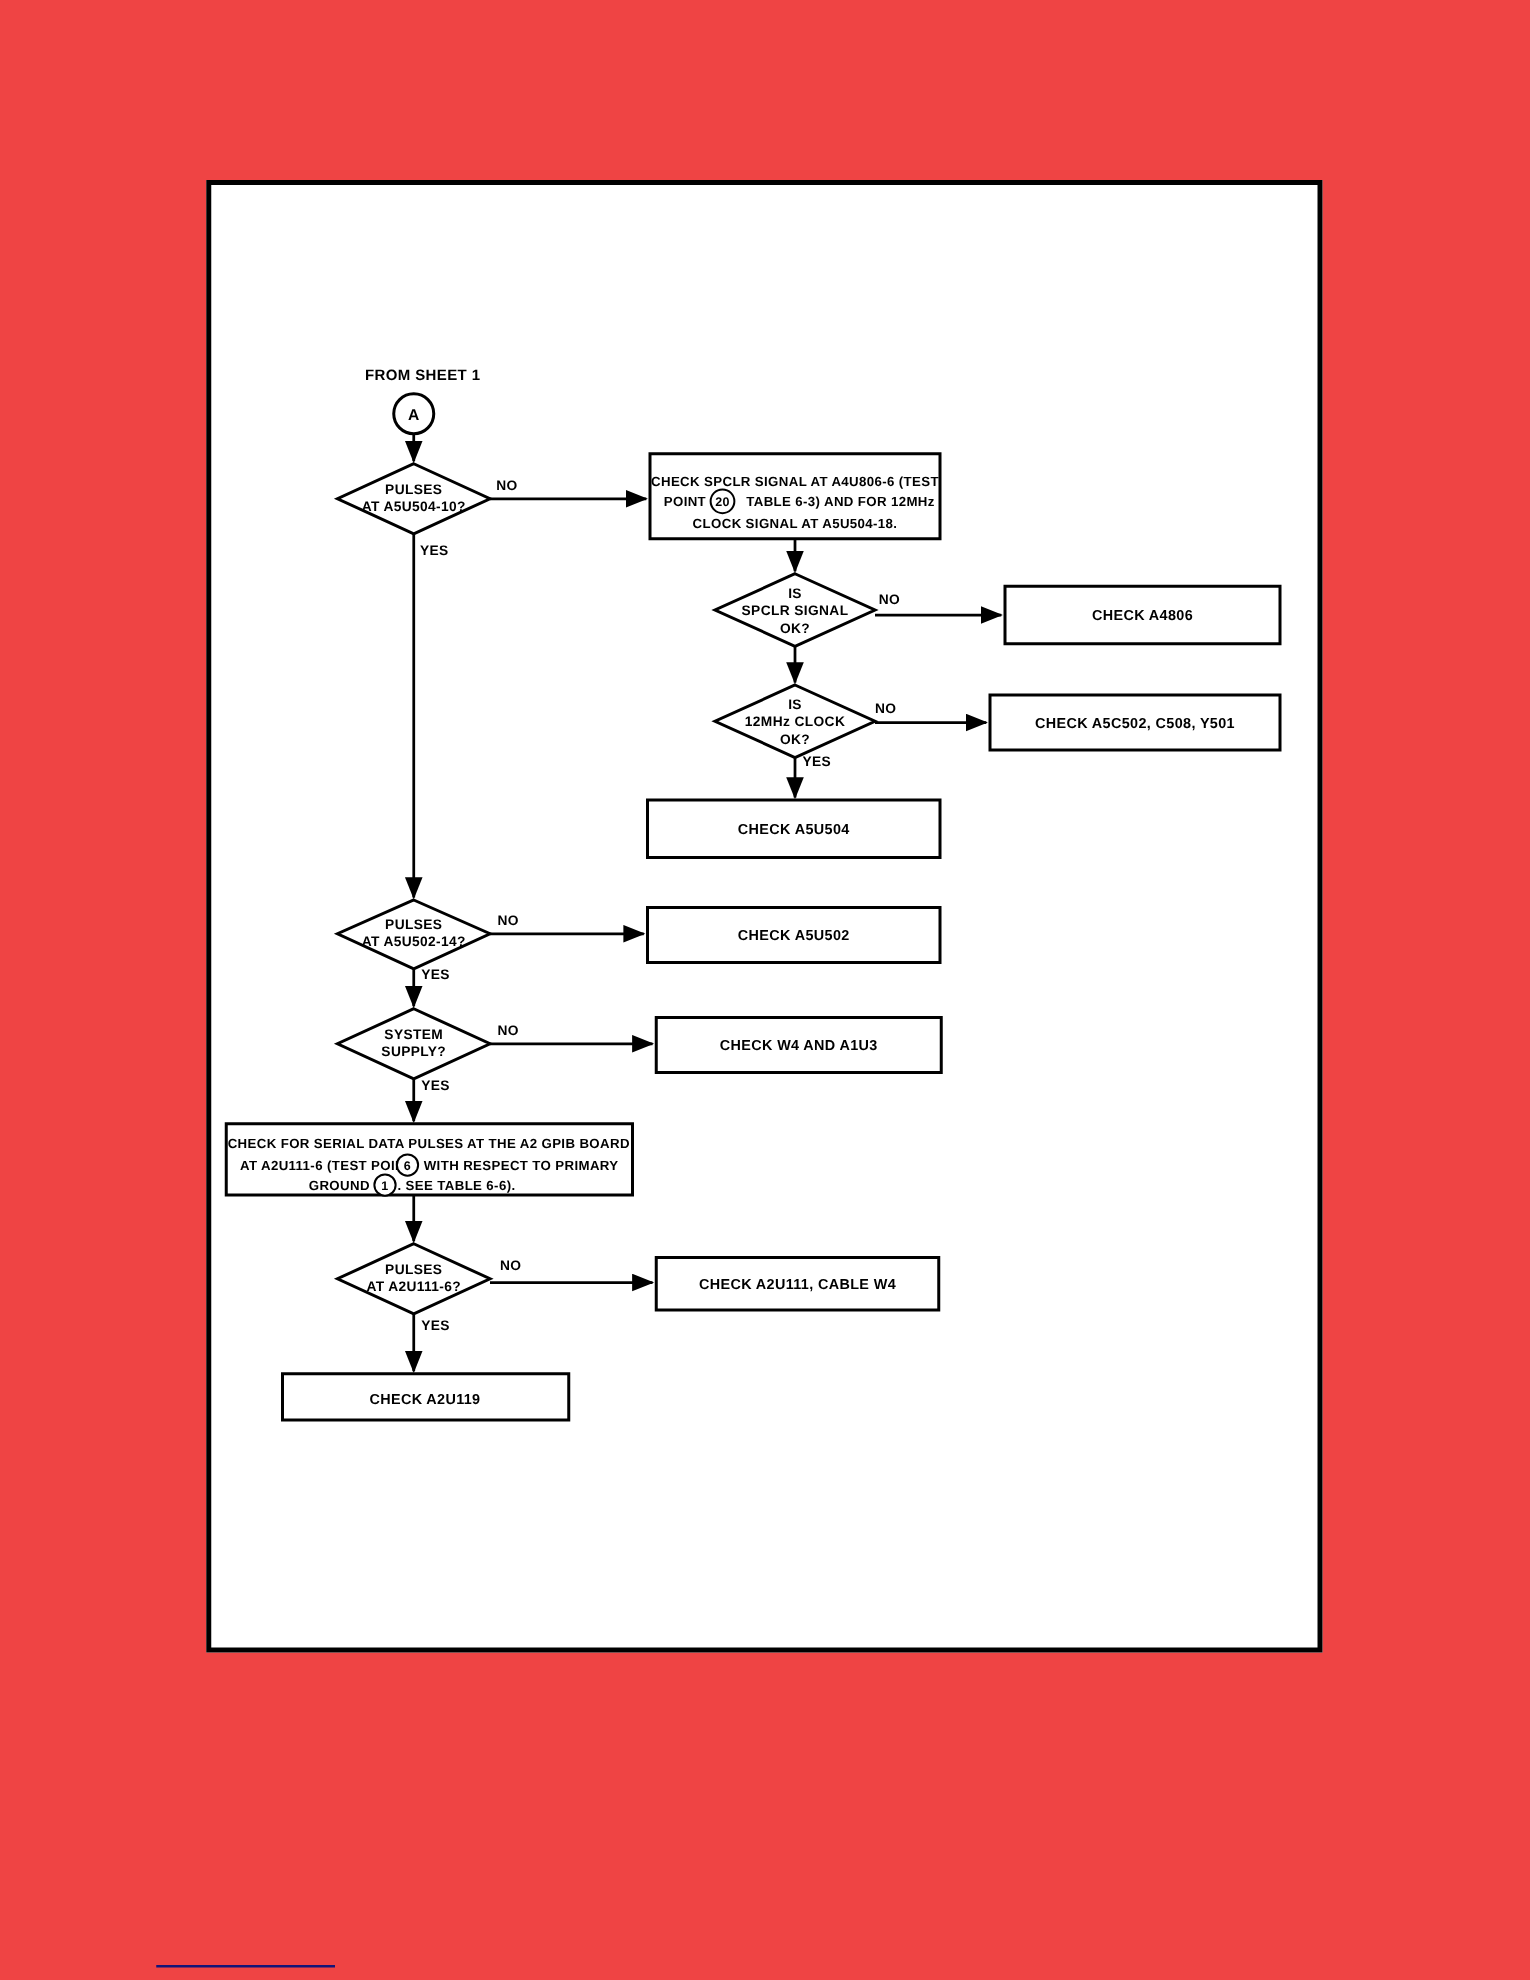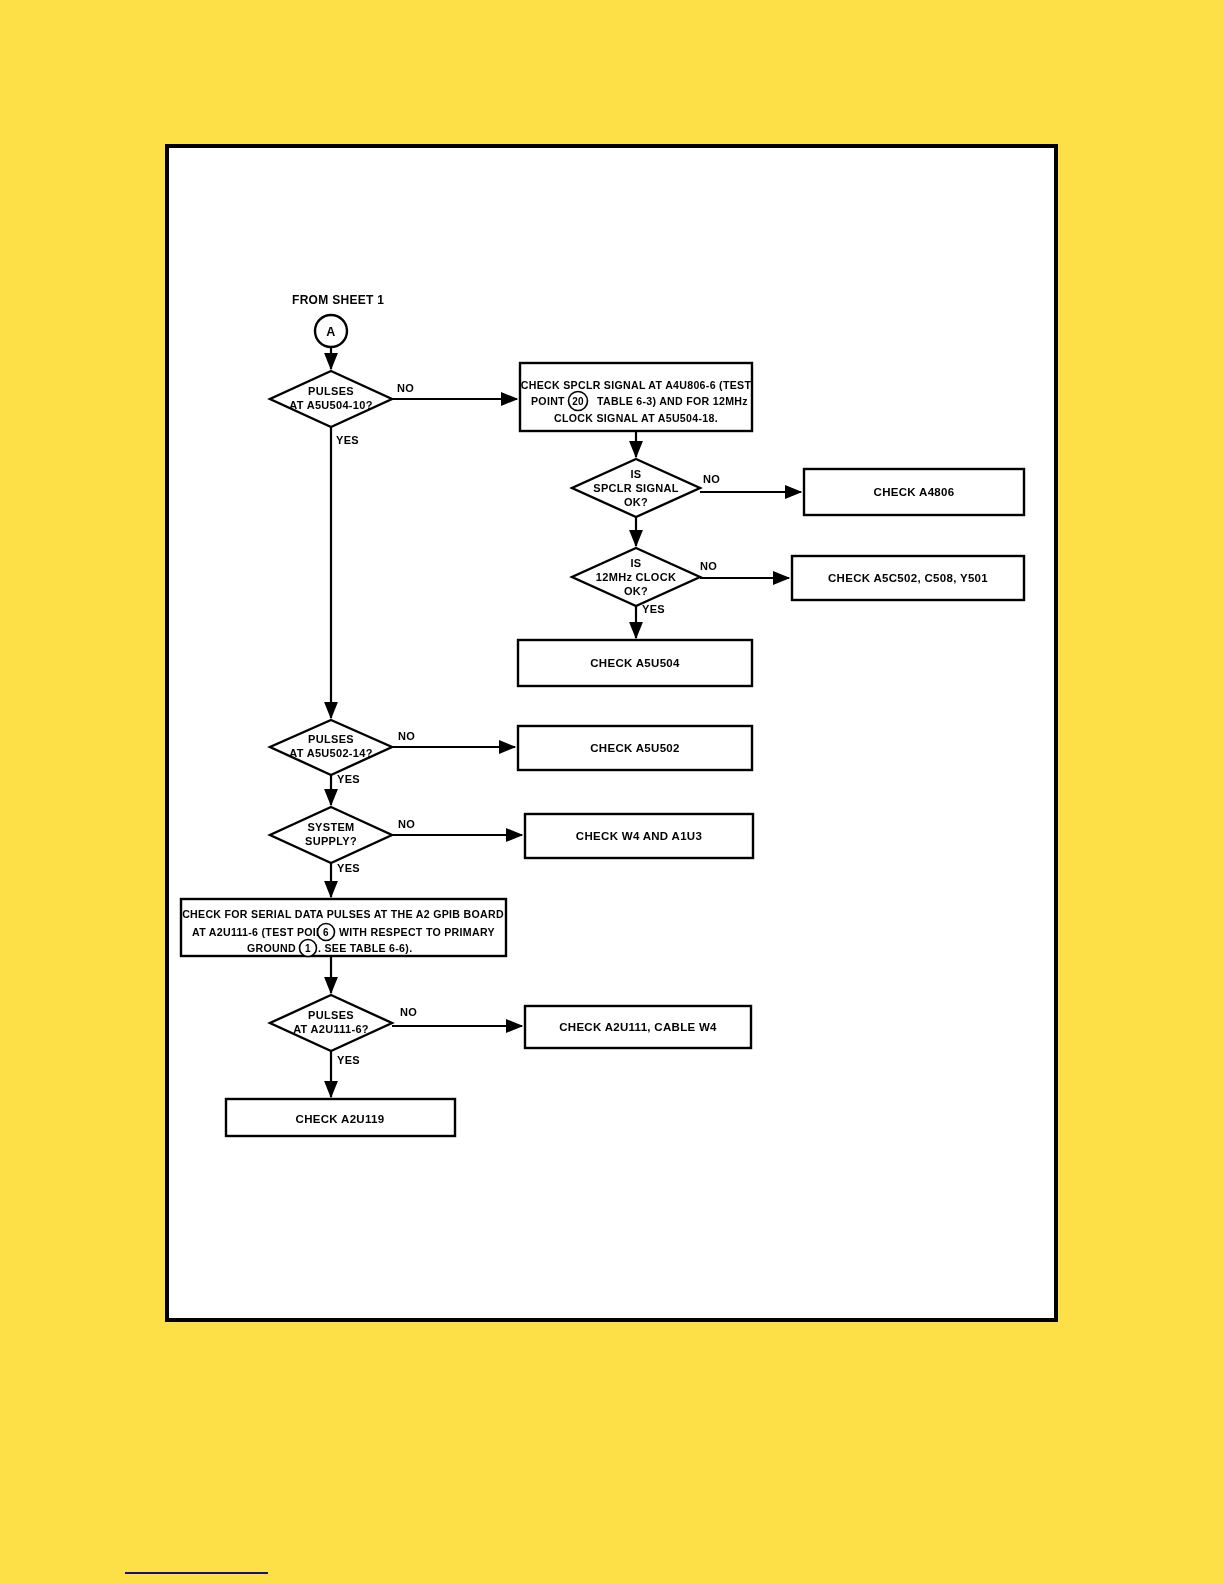--- a/index.html
+++ b/index.html
@@ -9,21 +9,21 @@
     background: #ffffff;
   }
   body {
     font-family: "Liberation Sans", sans-serif;
     -webkit-font-smoothing: none;
   }
   #page {
     position: relative;
     width: 1224px;
     height: 1584px;
-    background: #fde047;
+    background: #ef4444;
     overflow: hidden;
   }
 
   
   #frame {
     position: absolute;
     left: 165px;
     top: 144px;
     width: 893px;
     height: 1178px;

